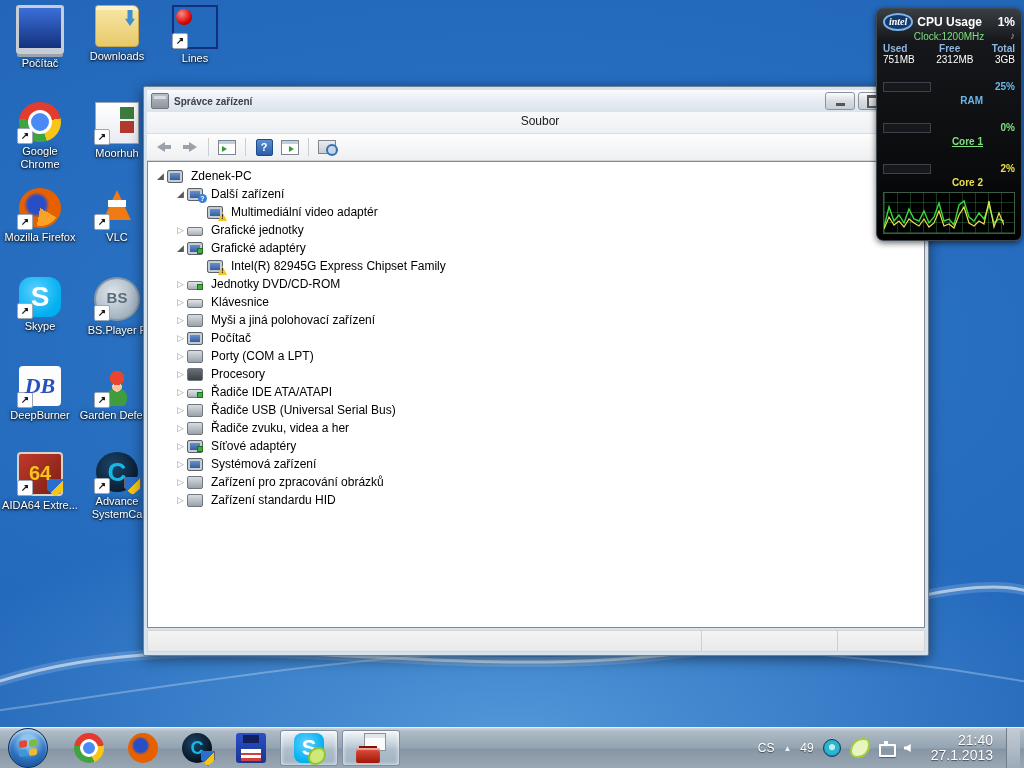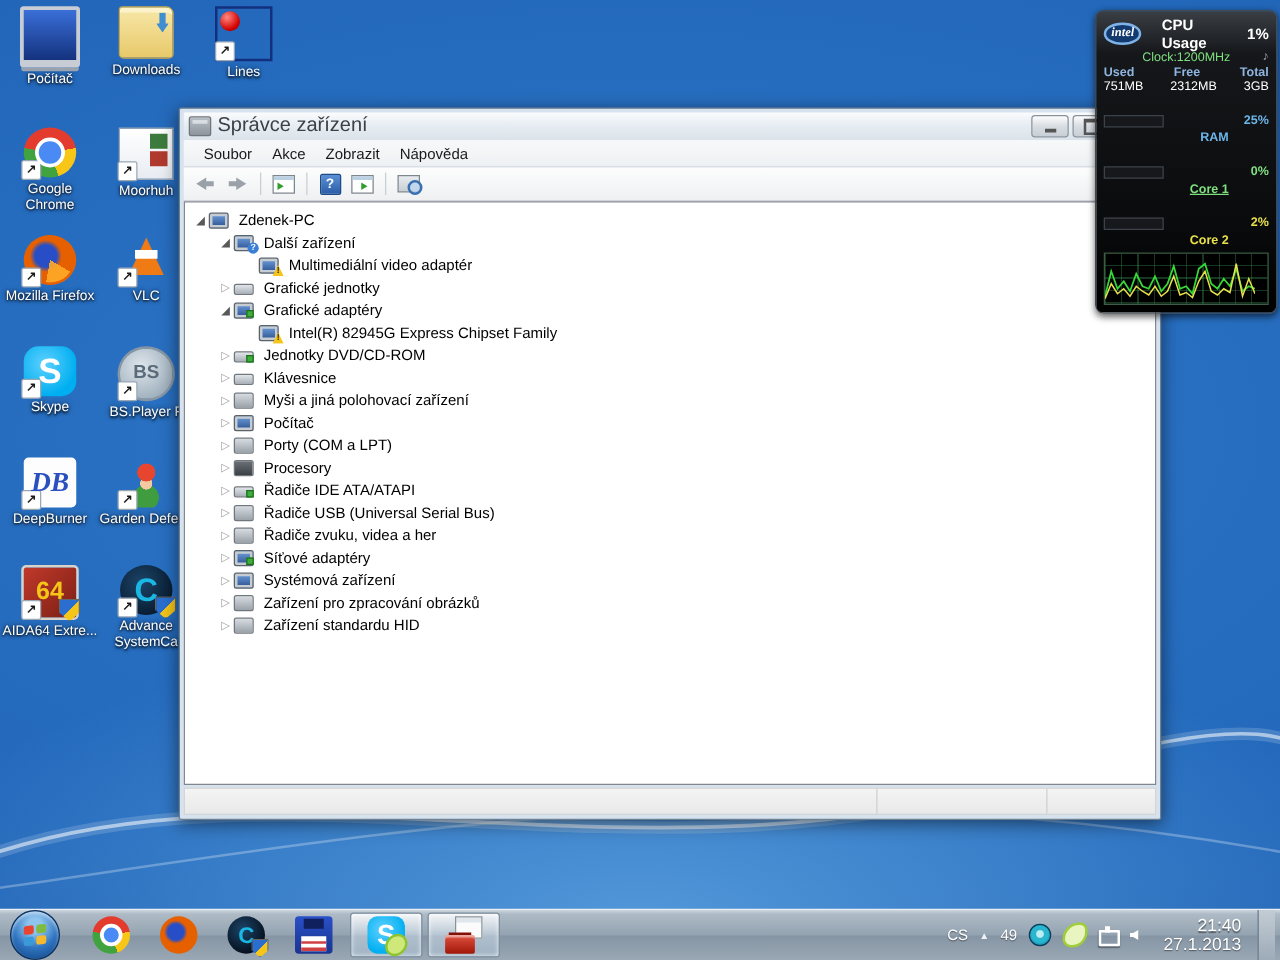--- a/index.html
+++ b/index.html
@@ -59,21 +59,21 @@
   .a-asc{border-radius:50%;background:radial-gradient(circle at 40% 35%,#1c4468,#081c30 75%);}
   .a-asc:after{content:"C";position:absolute;inset:0;color:#19b7e3;font-weight:bold;font-size:26px;line-height:40px;}
   .mini-shield{position:absolute;right:-3px;bottom:-3px;width:15px;height:16px;
     background:linear-gradient(135deg,#2a6fd0 0 50%,#f5c518 50% 100%);
     clip-path:polygon(0 0,100% 0,100% 60%,50% 100%,0 60%);border:1px solid #666;}
 
   
   .gadget{position:absolute;left:876px;top:8px;width:132px;z-index:40;border-radius:7px;
     background:linear-gradient(180deg,#3a3f45 0,#15171a 14%,#0a0b0d 70%,#000 100%);
     border:1px solid #404850;box-shadow:0 2px 6px rgba(0,0,0,.6);color:#fff;font-size:10px;padding:4px 6px 6px;}
-  .g-head{display:flex;align-items:center;gap:16px;}
+  .g-head{display:flex;align-items:center;gap:4px;}
   .g-intel{flex:0 0 auto;font:italic bold 10px/14px "Liberation Serif",serif;color:#fff;
     border:2px solid #7fb3e8;border-radius:50%;padding:0 4px;background:#123a6e;}
   .g-title{font-weight:bold;font-size:12px;}
   .g-usage{margin-left:auto;font-weight:bold;font-size:12px;}
   .g-clock{color:#7ee07e;text-align:center;font-size:10px;}
   .g-note{color:#98a2ac;float:right;margin-top:-12px;}
   .g-cols{display:flex;justify-content:space-between;color:#8fb6e0;font-weight:bold;margin-top:1px;}
   .g-vals{display:flex;justify-content:space-between;color:#fff;}
   .g-row{display:flex;align-items:center;margin-top:2px;}
   .g-bar{width:46px;height:8px;background:#16181b;border:1px solid #3c424a;margin-right:4px;}
@@ -87,30 +87,30 @@
 
   
   .window{position:absolute;left:143px;top:86px;width:786px;height:570px;z-index:10;
     background:#d6e3ef;border:1px solid #6e8091;border-radius:2px;
     box-shadow:0 3px 14px rgba(0,0,0,.5);padding:3px;box-sizing:border-box;display:flex;flex-direction:column;}
   .titlebar{height:22px;display:flex;align-items:center;padding:0 4px;
     background:linear-gradient(180deg,#fbfcfd,#e7edf3 45%,#dbe3ea);border-radius:1px;}
   .t-icon{width:16px;height:14px;margin-right:5px;position:relative;
     background:linear-gradient(#b9bfc6,#8e959d);border-radius:2px;border:1px solid #6e757d;}
   .t-icon:after{content:"";position:absolute;left:2px;top:2px;right:2px;height:3px;background:#d8dde2;}
-  .t-text{font-size:16px;color:#3c4148;flex:1;}
+  .t-text{font-size:10px;color:#3c4148;flex:1;font-weight:bold;}
   .t-btns{display:flex;gap:3px;}
   .t-btn{width:28px;height:16px;border:1px solid #8a939c;border-radius:3px;
     background:linear-gradient(180deg,#fdfdfd,#d8dde2 50%,#c9cfd6);
     display:flex;align-items:center;justify-content:center;font-size:10px;color:#444;cursor:default;}
   .t-btn .bar{width:9px;height:3px;background:#555;margin-top:6px;}
   .t-btn .box{width:9px;height:8px;border:2px solid #555;border-top-width:3px;}
   .t-btn .x{font-size:12px;font-weight:bold;line-height:10px;}
   .menubar{height:21px;background:linear-gradient(#f7f8f9,#eef1f4);display:flex;align-items:center;
-    padding-left:8px;border-bottom:1px solid #d9dde1;}
+    padding-left:8px;border-bottom:1px solid #d9dde1;flex-direction:column;}
   .menu-item{font-size:12px;color:#1a1a1a;padding:2px 8px;}
   .toolbar{height:26px;background:linear-gradient(#fdfdfd,#eef0f2);display:flex;align-items:center;
     padding-left:6px;border-bottom:1px solid #d0d4d8;gap:4px;}
   .tb-sep{width:1px;height:18px;background:#c9ced3;margin:0 3px;}
   .tb{width:22px;height:20px;display:flex;align-items:center;justify-content:center;position:relative;}
   .nav-arrow{width:16px;height:10px;position:relative;}
   .nav-arrow .shaft{position:absolute;top:3px;width:8px;height:4px;background:#9aa1a9;}
   .nav-arrow .tip{position:absolute;top:0;width:0;height:0;border-top:5px solid transparent;border-bottom:5px solid transparent;}
   .nav-back .shaft{right:1px}.nav-back .tip{left:1px;border-right:8px solid #9aa1a9;}
   .nav-fwd .shaft{left:1px}.nav-fwd .tip{right:1px;border-left:8px solid #9aa1a9;}

